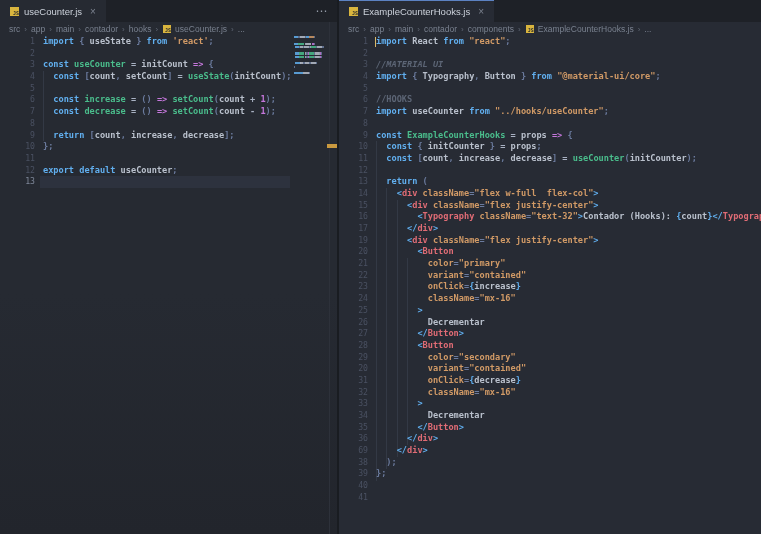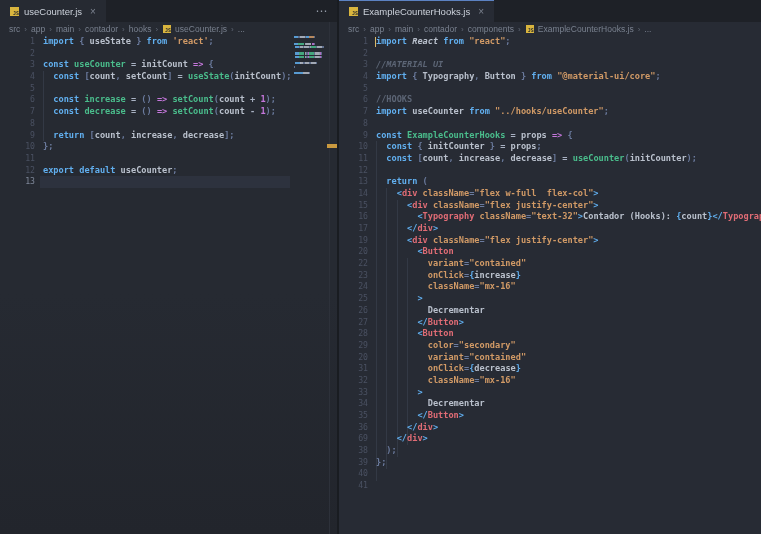--- a/index.html
+++ b/index.html
@@ -174,21 +174,21 @@
         <span class="bc-item">components</span>
         <span class="bc-sep">›</span>
         <span class="jsicon bc-ic">JS</span>
         <span class="bc-item">ExampleCounterHooks.js</span>
         <span class="bc-sep">›</span>
         <span class="bc-item">...</span>
       </div>
     <div class="code-area">
         <div class="line">
           <span class="num">1</span>
-          <span class="code"><span style="color: rgb(97, 175, 239);">import </span><span style="color: rgb(185, 192, 204); font-style: italic;">React </span><span style="color: rgb(97, 175, 239);">from </span><span style="color: rgb(209, 154, 102);">"react"</span><span style="color: rgb(107, 123, 158);">;</span></span>
+          <span class="code"><span style="color: rgb(97, 175, 239);">import </span><span style="color: rgb(185, 192, 204);">React </span><span style="color: rgb(97, 175, 239);">from </span><span style="color: rgb(209, 154, 102);">"react"</span><span style="color: rgb(107, 123, 158);">;</span></span>
         </div>
         <div class="line">
           <span class="num">2</span>
           <span class="code"></span>
         </div>
         <div class="line">
           <span class="num">3</span>
           <span class="code"><span style="color: rgb(92, 101, 117); font-style: italic;">//MATERIAL UI</span></span>
         </div>
         <div class="line">
@@ -247,20 +247,24 @@
           <span class="num">17</span>
           <span class="code"><span style="color: rgb(97, 175, 239);">      &lt;/</span><span style="color: rgb(224, 108, 117);">div</span><span style="color: rgb(97, 175, 239);">&gt;</span></span>
         </div>
         <div class="line">
           <span class="num">19</span>
           <span class="code"><span style="color: rgb(97, 175, 239);">      &lt;</span><span style="color: rgb(224, 108, 117);">div </span><span style="color: rgb(209, 154, 102);">className</span><span style="color: rgb(107, 123, 158);">=</span><span style="color: rgb(209, 154, 102);">"flex justify-center"</span><span style="color: rgb(97, 175, 239);">&gt;</span></span>
         </div>
         <div class="line">
           <span class="num">20</span>
           <span class="code"><span style="color: rgb(97, 175, 239);">        &lt;</span><span style="color: rgb(224, 108, 117);">Button</span></span>
+        </div>
+        <div class="line">
+          <span class="num">21</span>
+          <span class="code"><span style="color: rgb(209, 154, 102);">          color</span><span style="color: rgb(107, 123, 158);">=</span><span style="color: rgb(209, 154, 102);">"primary"</span></span>
         </div>
         <div class="line">
           <span class="num">22</span>
           <span class="code"><span style="color: rgb(209, 154, 102);">          variant</span><span style="color: rgb(107, 123, 158);">=</span><span style="color: rgb(209, 154, 102);">"contained"</span></span>
         </div>
         <div class="line">
           <span class="num">23</span>
           <span class="code"><span style="color: rgb(209, 154, 102);">          onClick</span><span style="color: rgb(107, 123, 158);">=</span><span style="color: rgb(97, 175, 239);">{</span><span style="color: rgb(185, 192, 204);">increase</span><span style="color: rgb(97, 175, 239);">}</span></span>
         </div>
         <div class="line">

